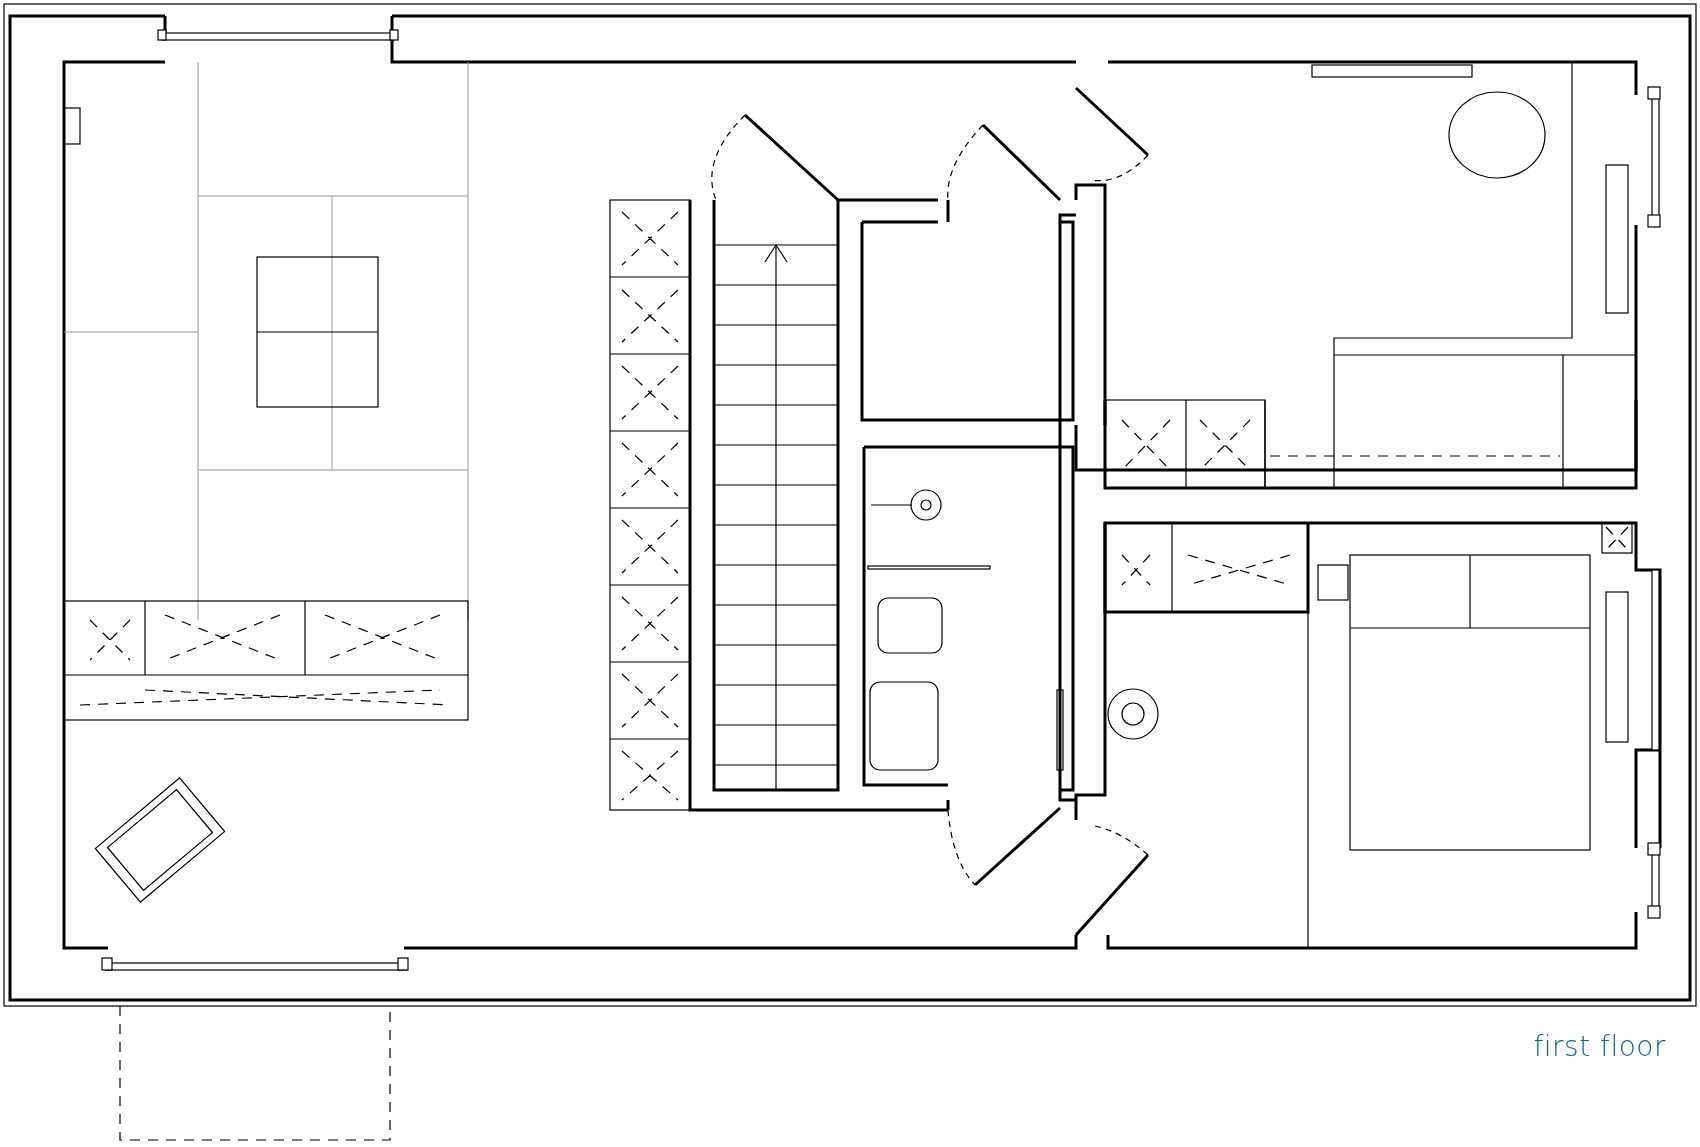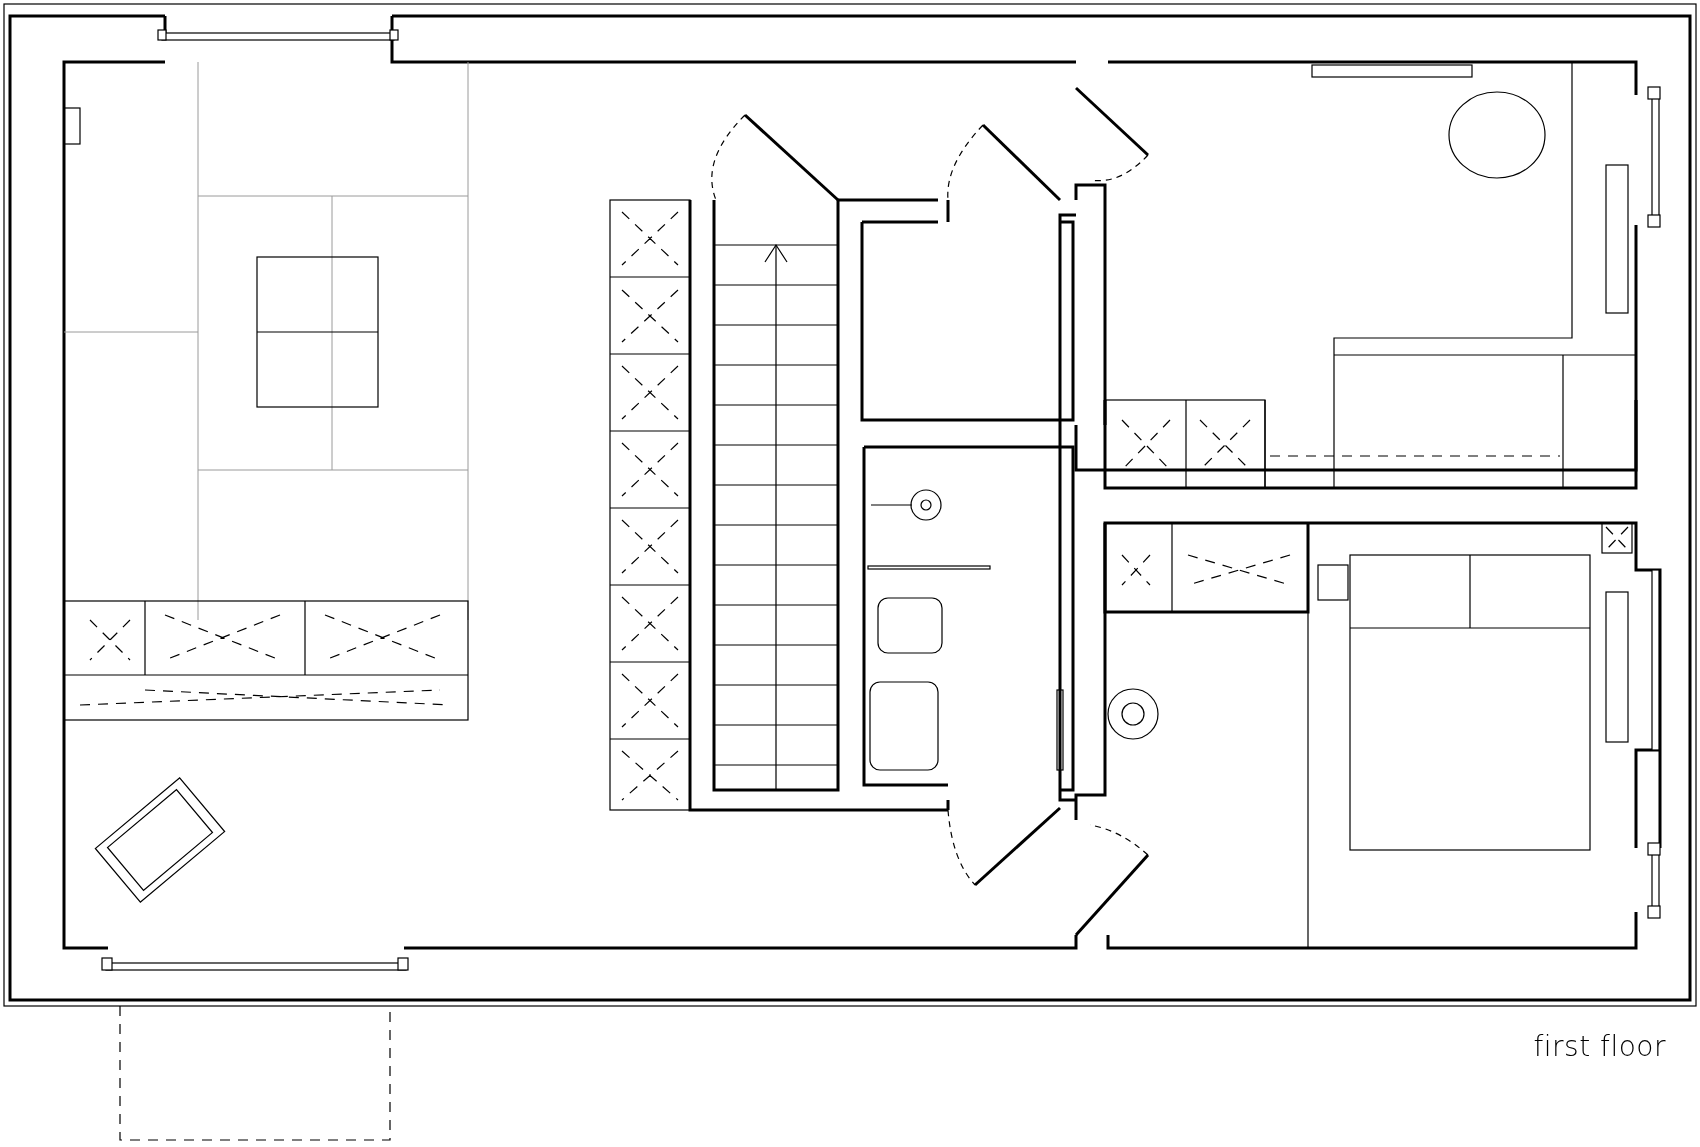--- a/index.html
+++ b/index.html
@@ -7,21 +7,21 @@
     #plan { position: absolute; left: 0; top: 0; width: 1700px; height: 1147px; }
     .wall { fill: none; stroke: #000; stroke-width: 3; stroke-linejoin: miter; }
     .thin { fill: none; stroke: #000; stroke-width: 1.2; }
     .hair { fill: none; stroke: #9a9a9a; stroke-width: 1; }
     .dash { fill: none; stroke: #000; stroke-width: 1.2; stroke-dasharray: 10 8; }
     .dashsm { fill: none; stroke: #000; stroke-width: 1.2; stroke-dasharray: 6 5; }
     .fillw { fill: #fff; stroke: #000; stroke-width: 1.2; }
     .label {
       position: absolute; right: 34px; top: 1030px;
       font-family: "DejaVu Sans", sans-serif; font-size: 28px;
-      font-weight: 300; color: #000000; letter-spacing: 0.5px;
+      font-weight: 300; color: #0369a1; letter-spacing: 0.5px;
     }
   </style>
 </head>
 <body>
 
 <svg id="plan" viewBox="0 0 1700 1147" xmlns="http://www.w3.org/2000/svg">
 
   <g>
     <rect x="4" y="4" width="1692" height="1002" class="thin"></rect>
     <path class="wall" d="M165 16 L165 38 M392 16 L392 38 M165 16 L10 16 L10 1000 L1690 1000 L1690 16 L392 16"></path>

